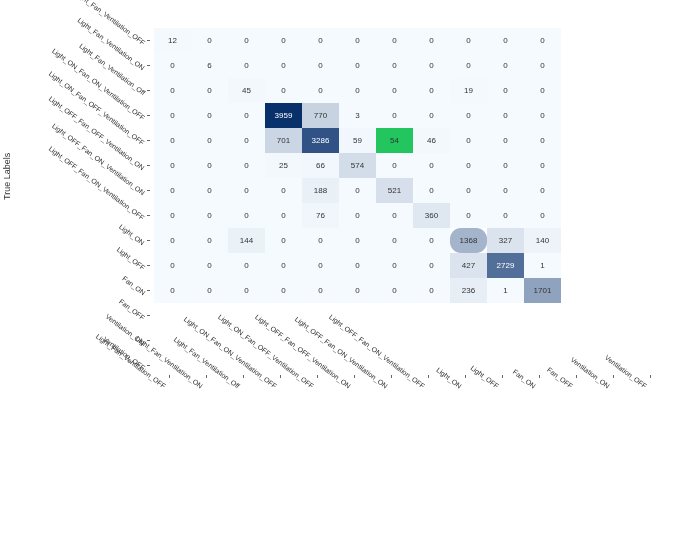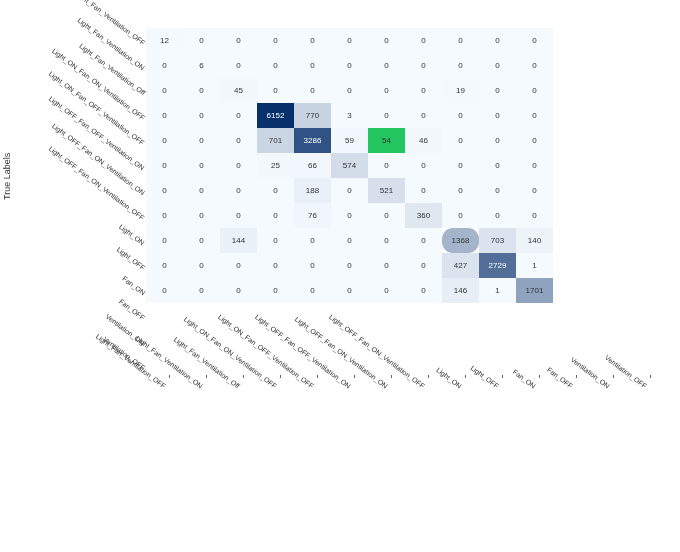--- a/index.html
+++ b/index.html
@@ -1,20 +1,20 @@
 <!DOCTYPE html>
 <html><head>
 <meta charset="utf-8">
 <style>
   html,body{margin:0;padding:0;width:680px;height:552px;background:#fff;font-family:Arial,Helvetica,sans-serif;}
   .wrap{position:relative;width:680px;height:552px;}
   .title{position:absolute;left:0;right:0;top:6px;text-align:center;font-size:11px;color:#333;}
   .ylabel{position:absolute;left:2px;top:200px;transform:rotate(-90deg);transform-origin:left top;font-size:9px;color:#333;}
   .xlabel{position:absolute;left:0;right:0;bottom:4px;text-align:center;font-size:9px;color:#333;}
-  .matrix{position:absolute;left:146px;top:28px;}
+  .matrix{position:absolute;left:154px;top:28px;}
   .row{display:flex;}
   .cell{width:37px;height:25px;display:flex;align-items:center;justify-content:center;font-size:8px;color:#333;box-sizing:border-box;}
   .rowlabels{position:absolute;left:0;top:28px;width:150px;}
   .collabels{position:absolute;left:150px;top:378px;}
   .clab{position:absolute;font-size:7px;color:#333;transform:rotate(-37deg);transform-origin:left top;white-space:nowrap;}
   .ctick{position:absolute;width:1px;height:3px;background:#666;top:-3px;}
 </style>
 </head>
 <body>
 <div class="wrap">
@@ -123,21 +123,21 @@
         <div class="cell" style="background: rgb(245, 250, 254);">0</div>
         <div class="cell" style="background: rgb(245, 250, 254);">0</div>
         <div class="cell" style="background: rgb(255, 255, 255);"></div>
         <div class="cell" style="background: rgb(255, 255, 255);"></div>
         <div class="cell" style="background: rgb(255, 255, 255);"></div>
       </div>
       <div class="row">
         <div class="cell" style="background: rgb(245, 250, 254);">0</div>
         <div class="cell" style="background: rgb(245, 250, 254);">0</div>
         <div class="cell" style="background: rgb(245, 250, 254);">0</div>
-        <div class="cell" style="background: rgb(8, 48, 107); color: rgb(255, 255, 255);">6152</div>
+        <div class="cell" style="background: rgb(8, 48, 107); color: rgb(255, 255, 255);">3959</div>
         <div class="cell" style="background: rgb(199, 211, 225);">770</div>
         <div class="cell" style="background: rgb(245, 250, 254);">3</div>
         <div class="cell" style="background: rgb(245, 250, 254);">0</div>
         <div class="cell" style="background: rgb(245, 250, 254);">0</div>
         <div class="cell" style="background: rgb(245, 250, 254);">0</div>
         <div class="cell" style="background: rgb(245, 250, 254);">0</div>
         <div class="cell" style="background: rgb(245, 250, 254);">0</div>
         <div class="cell" style="background: rgb(255, 255, 255);"></div>
         <div class="cell" style="background: rgb(255, 255, 255);"></div>
         <div class="cell" style="background: rgb(255, 255, 255);"></div>
@@ -209,21 +209,21 @@
       <div class="row">
         <div class="cell" style="background: rgb(245, 250, 254);">0</div>
         <div class="cell" style="background: rgb(245, 250, 254);">0</div>
         <div class="cell" style="background: rgb(234, 241, 247);">144</div>
         <div class="cell" style="background: rgb(245, 250, 254);">0</div>
         <div class="cell" style="background: rgb(245, 250, 254);">0</div>
         <div class="cell" style="background: rgb(245, 250, 254);">0</div>
         <div class="cell" style="background: rgb(245, 250, 254);">0</div>
         <div class="cell" style="background: rgb(245, 250, 254);">0</div>
         <div class="cell" style="background: rgb(163, 180, 203); border-radius: 11px;">1368</div>
-        <div class="cell" style="background: rgb(219, 228, 238);">703</div>
+        <div class="cell" style="background: rgb(219, 228, 238);">327</div>
         <div class="cell" style="background: rgb(237, 243, 249);">140</div>
         <div class="cell" style="background: rgb(255, 255, 255);"></div>
         <div class="cell" style="background: rgb(255, 255, 255);"></div>
         <div class="cell" style="background: rgb(255, 255, 255);"></div>
       </div>
       <div class="row">
         <div class="cell" style="background: rgb(245, 250, 254);">0</div>
         <div class="cell" style="background: rgb(245, 250, 254);">0</div>
         <div class="cell" style="background: rgb(245, 250, 254);">0</div>
         <div class="cell" style="background: rgb(245, 250, 254);">0</div>
@@ -240,21 +240,21 @@
       </div>
       <div class="row">
         <div class="cell" style="background: rgb(245, 250, 254);">0</div>
         <div class="cell" style="background: rgb(245, 250, 254);">0</div>
         <div class="cell" style="background: rgb(245, 250, 254);">0</div>
         <div class="cell" style="background: rgb(245, 250, 254);">0</div>
         <div class="cell" style="background: rgb(245, 250, 254);">0</div>
         <div class="cell" style="background: rgb(245, 250, 254);">0</div>
         <div class="cell" style="background: rgb(245, 250, 254);">0</div>
         <div class="cell" style="background: rgb(245, 250, 254);">0</div>
-        <div class="cell" style="background: rgb(231, 238, 245);">146</div>
+        <div class="cell" style="background: rgb(231, 238, 245);">236</div>
         <div class="cell" style="background: rgb(245, 250, 254);">1</div>
         <div class="cell" style="background: rgb(143, 163, 191);">1701</div>
         <div class="cell" style="background: rgb(255, 255, 255);"></div>
         <div class="cell" style="background: rgb(255, 255, 255);"></div>
         <div class="cell" style="background: rgb(255, 255, 255);"></div>
       </div>
       <div class="row">
         <div class="cell" style="background: rgb(255, 255, 255);"></div>
         <div class="cell" style="background: rgb(255, 255, 255);"></div>
         <div class="cell" style="background: rgb(255, 255, 255);"></div>

